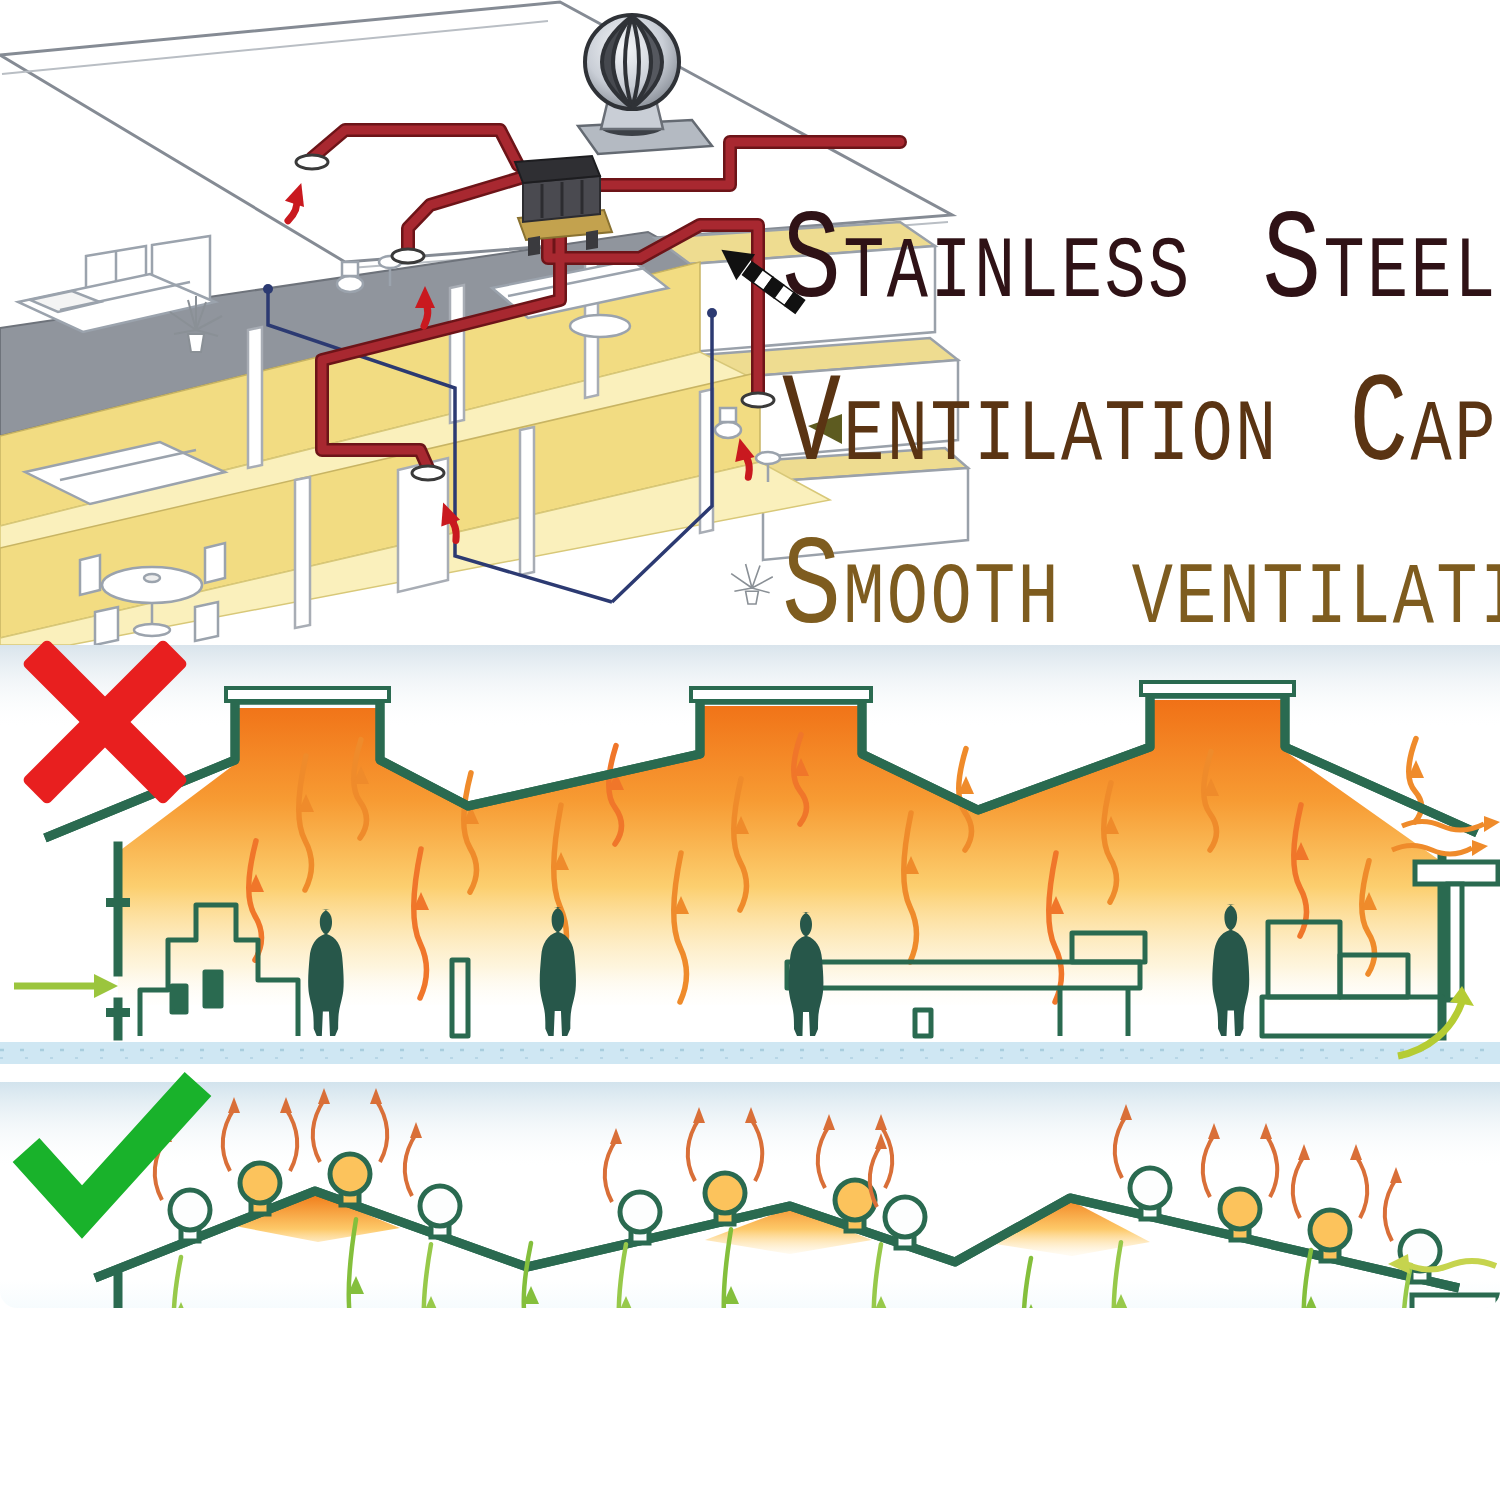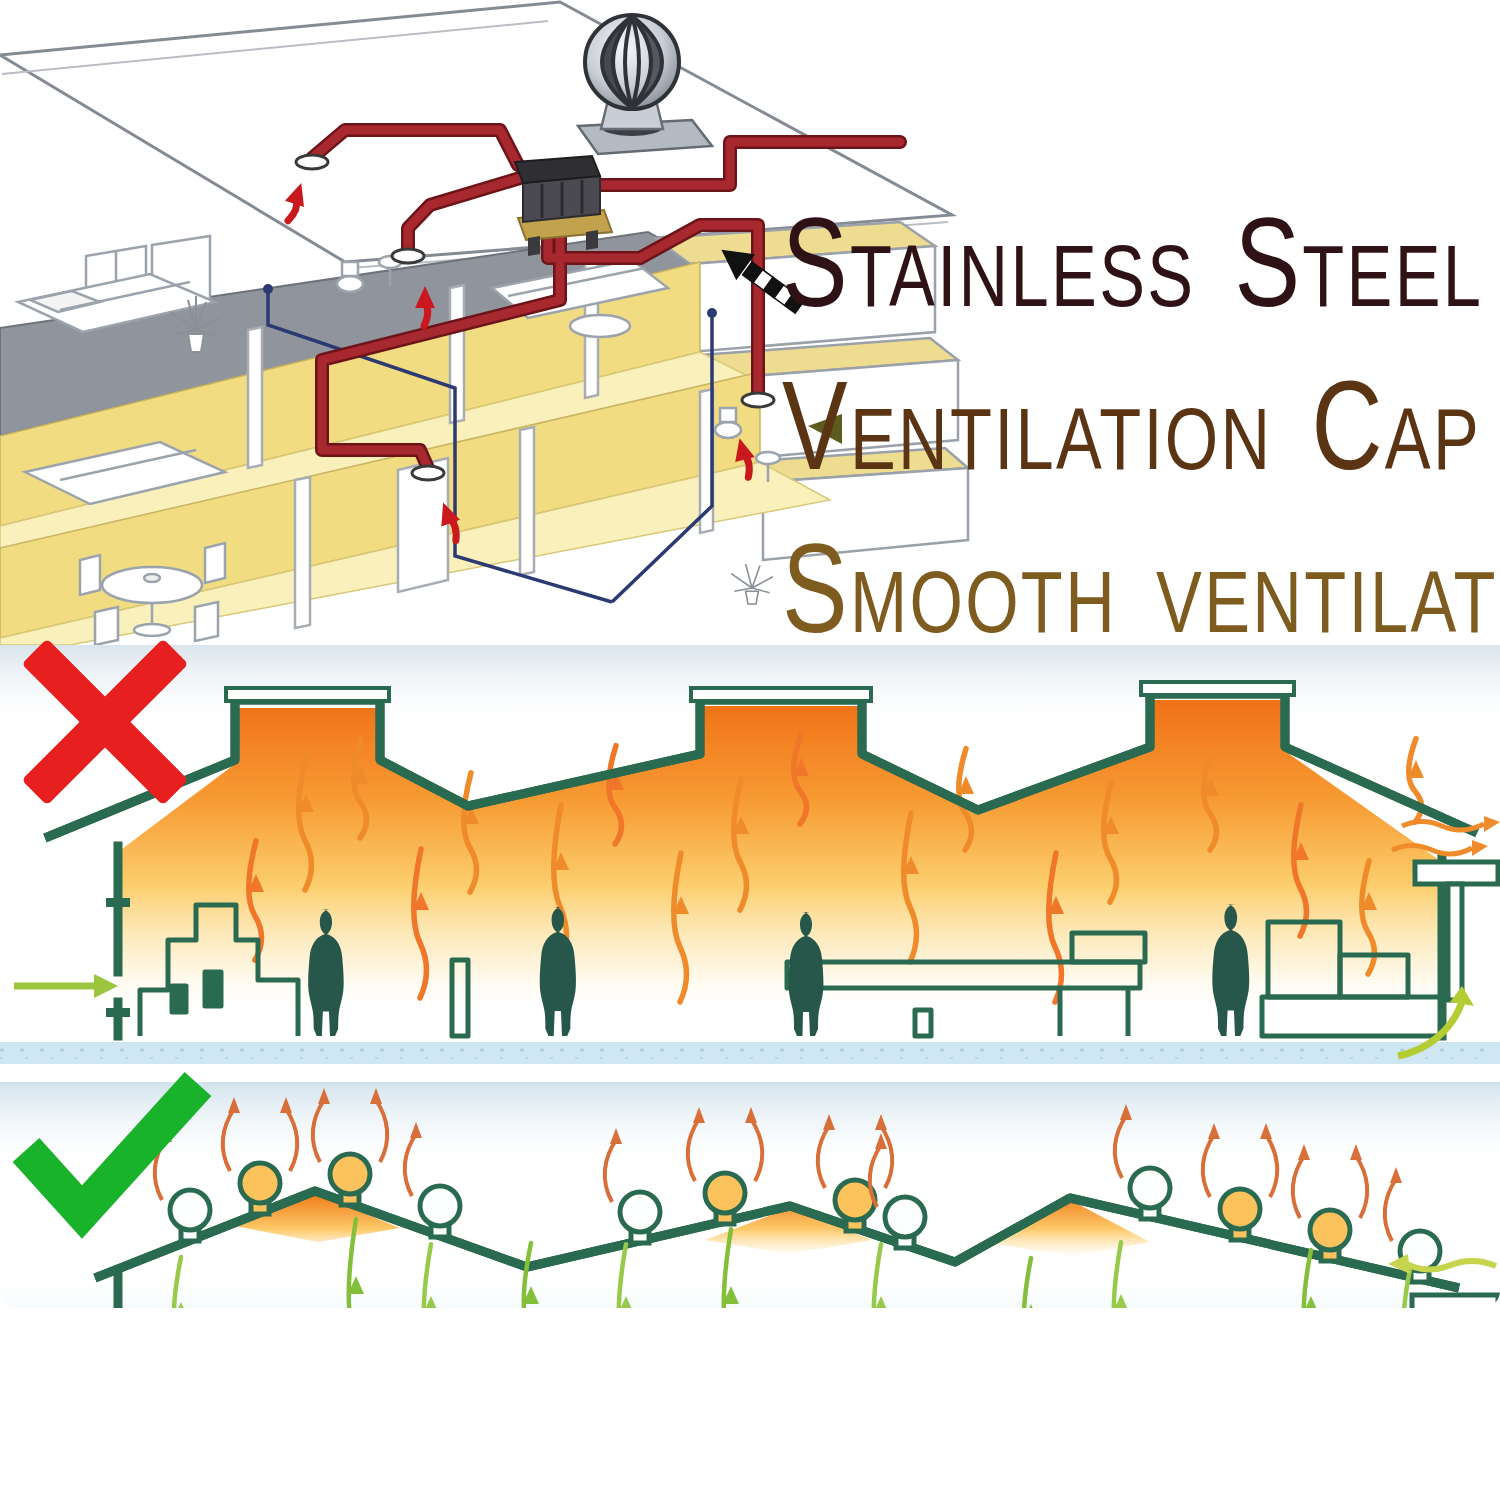--- a/index.html
+++ b/index.html
@@ -1,17 +1,17 @@
 <!DOCTYPE html>
 <html><head>
 <meta charset="utf-8">
 <style>
   html,body{margin:0;padding:0;background:#ffffff;}
   .stage{position:relative;width:1500px;height:1308px;background:#ffffff;overflow:hidden;
-         font-family:Liberation Sans, sans-serif;border-radius:17px;}
+         font-family:Liberation Mono, monospace;border-radius:17px;}
   .stage svg{position:absolute;left:0;top:0;}
   .headline{position:absolute;left:0;top:0;width:1500px;height:650px;pointer-events:none;}
   .claim{position:absolute;left:782px;font-variant:small-caps;font-weight:400;
          font-size:126px;line-height:1.0;letter-spacing:3px;word-spacing:12px;white-space:nowrap;}
   .claim .squeeze{display:inline-block;transform:scaleX(0.78);transform-origin:0 80%;}
   .claim1{top:200px;color:#2f1216;}
   .claim2{top:363px;color:#5a3413;}
   .claim3{top:526px;color:#7e5c1f;}
 </style>
 </head>

